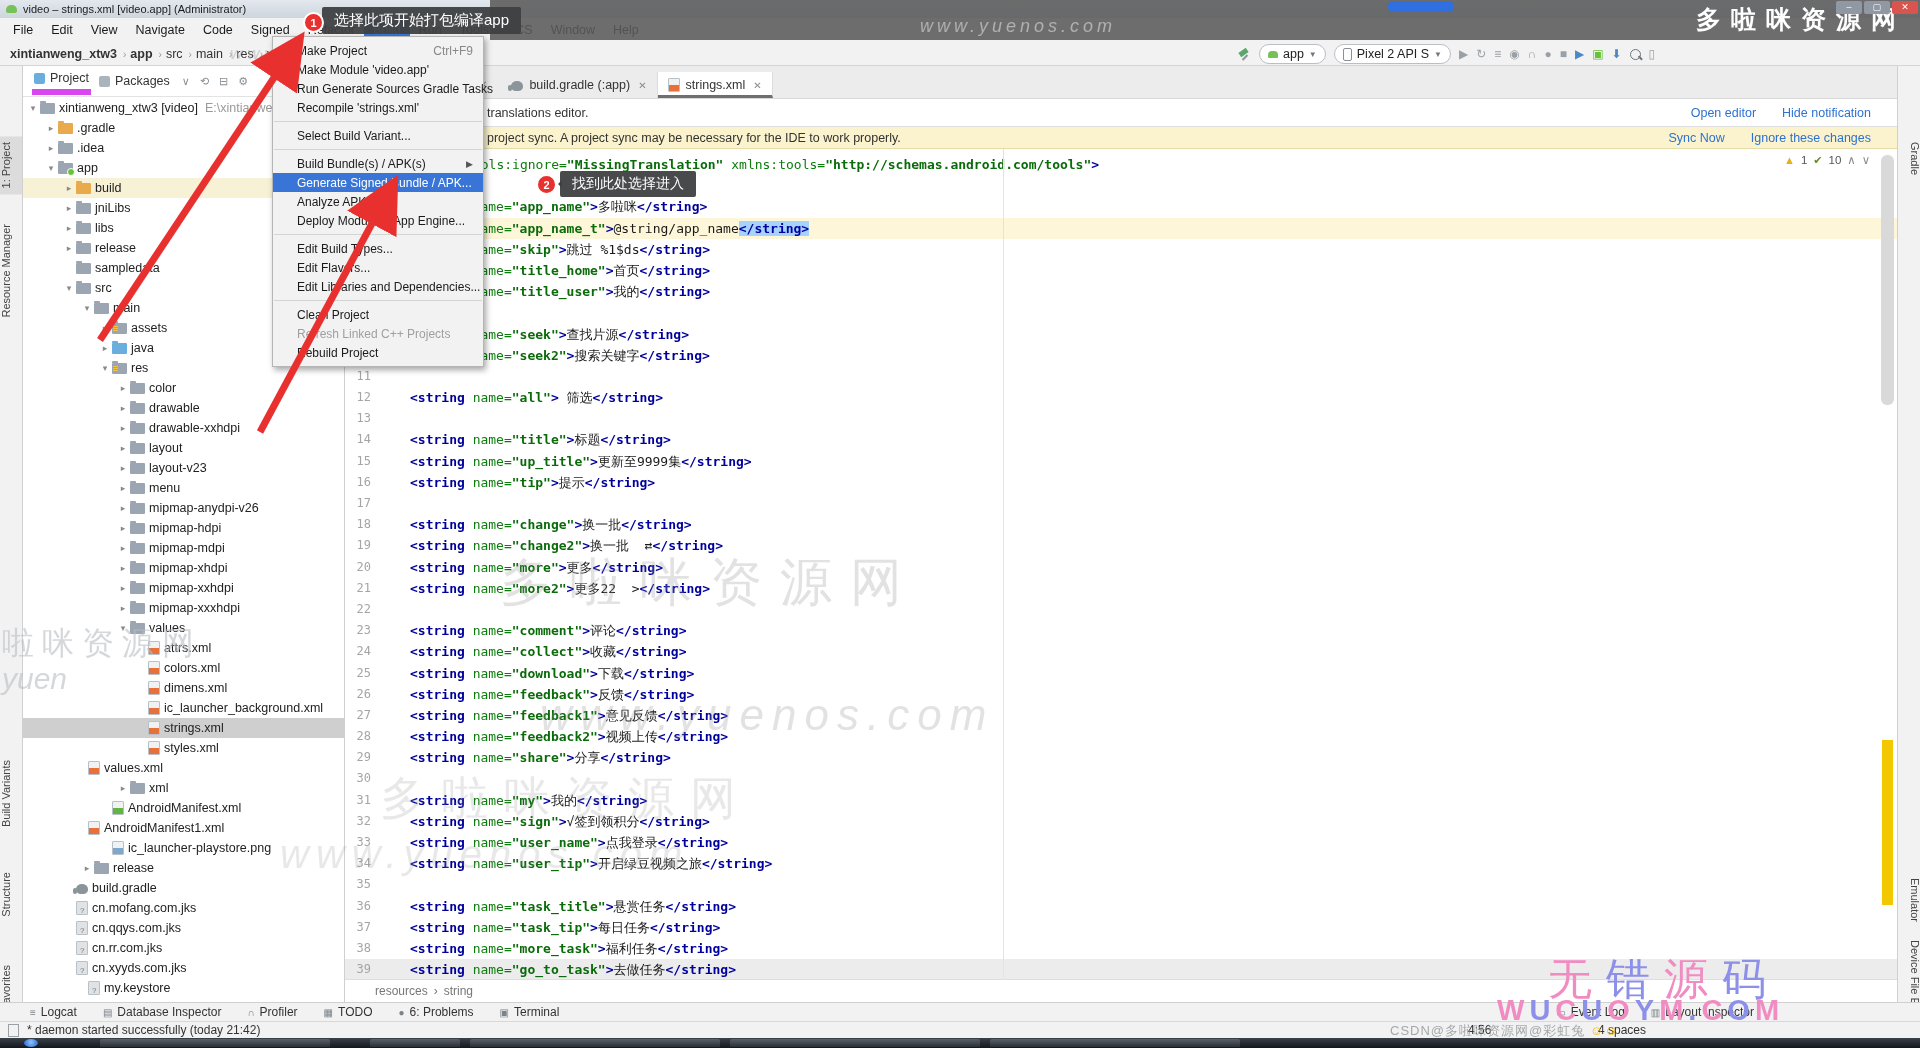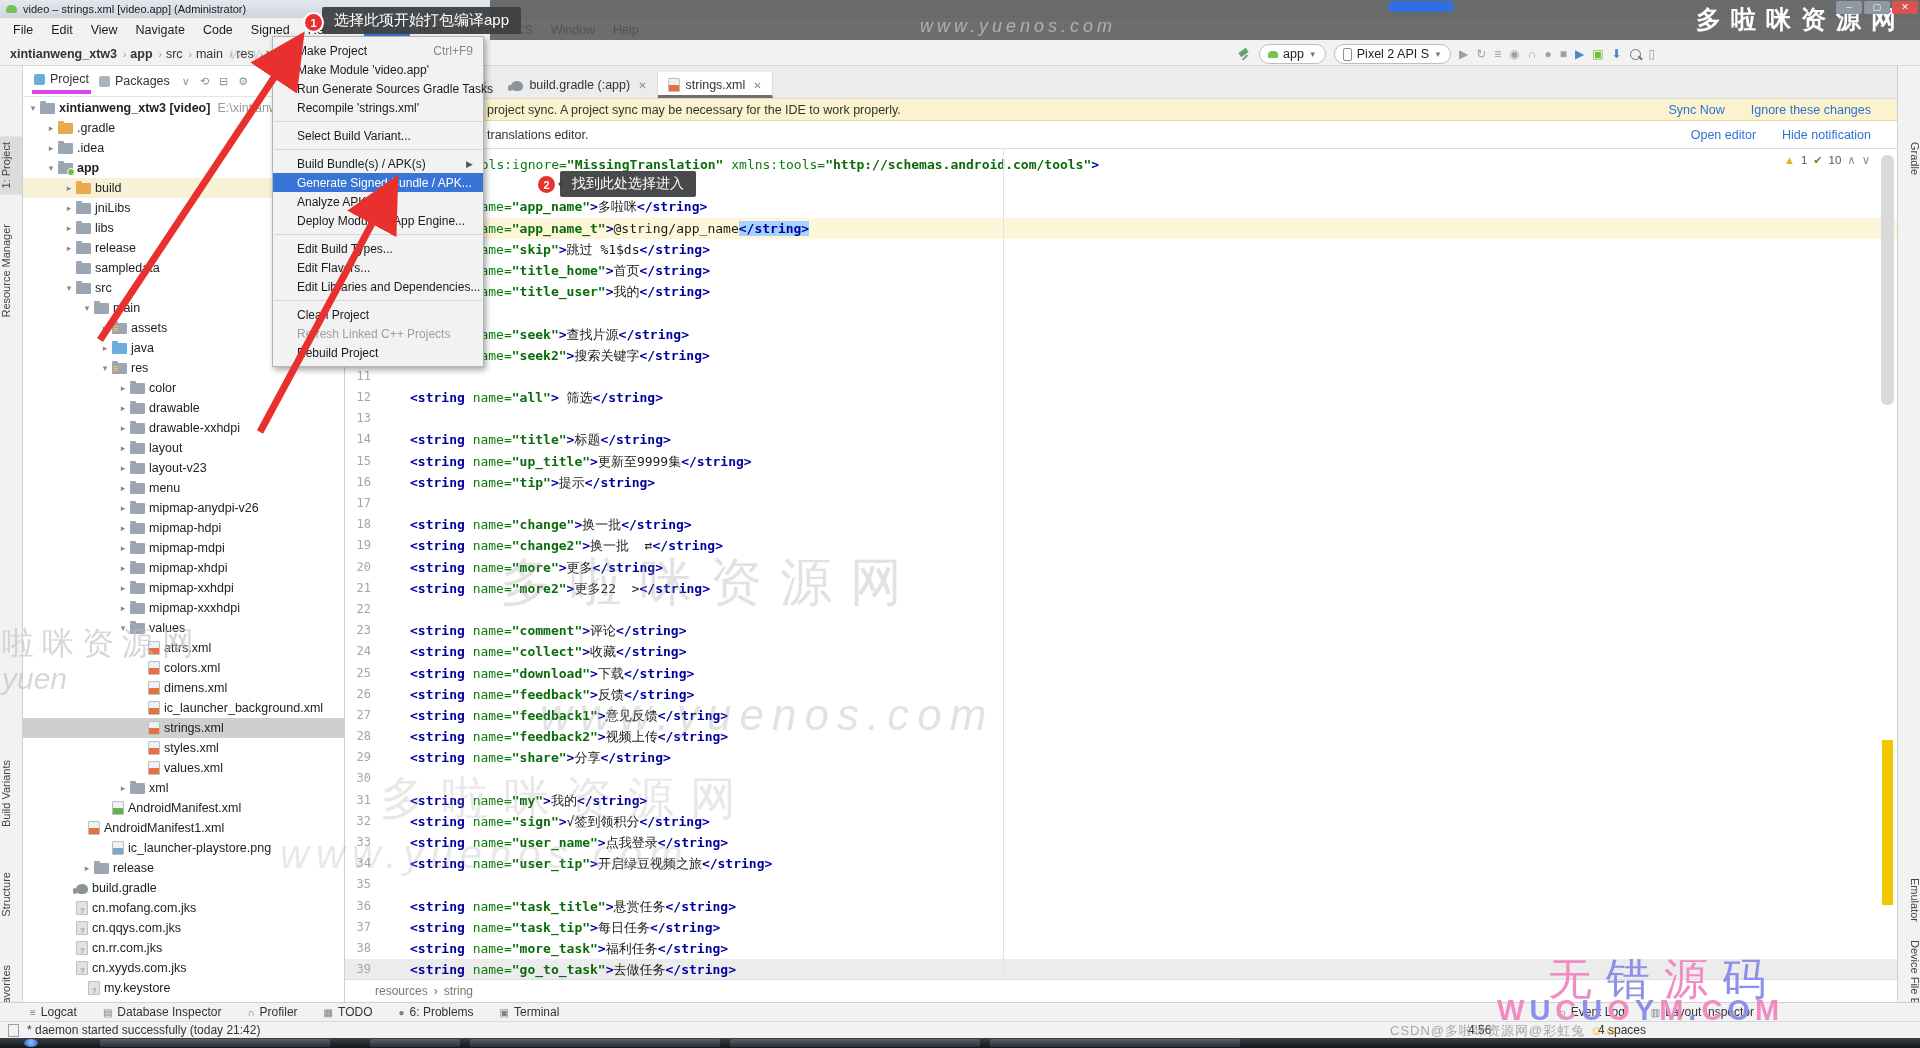--- a/index.html
+++ b/index.html
@@ -42,31 +42,31 @@
   #leftstrip{left:0;top:66px;width:22px;height:936px;background:#f2f2f2;border-right:1px solid #d0d0d0;z-index:5}
   .vlabel-l{position:absolute;left:0;width:22px;writing-mode:vertical-rl;transform:rotate(180deg);
             font-size:11px;color:#444;text-align:center;white-space:nowrap}
   .vlabel-l.active{background:#dcdcdc}
   .vlabel-r{position:absolute;left:0;width:23px;writing-mode:vertical-rl;font-size:11px;color:#444;white-space:nowrap;text-align:center}
   
   #project-panel{left:22px;top:66px;width:323px;height:936px;background:#fff;border-right:1px solid #d0d0d0;
                  box-sizing:border-box;z-index:4;overflow:hidden}
   #panel-header{height:30px;display:flex;align-items:center;gap:6px;padding-left:10px;border-bottom:1px solid #e3e3e3}
   .ptab{display:flex;align-items:center;gap:5px;color:#333;padding:4px 2px}
-  .ptab.sel{border-bottom:4px solid #d946ef}
+  .ptab.sel{border-bottom:6px solid #d946ef}
   .sq-ic{width:11px;height:11px;background:#6aaede;border-radius:2px}
   .sq-ic.gray{background:#aab4bd}
   .hdr-glyph{color:#8a9097;font-size:11px;margin-left:4px}
   #tree{position:absolute;top:32px;left:0;right:0}
   .trow{height:20px;display:flex;align-items:center;white-space:nowrap;font-size:12.5px}
   .trow.sel{background:#cfcfcf}
   .trow.hl{background:#f7f1d6}
   .chev{width:14px;color:#8a8a8a;font-size:9px;text-align:center;flex:none}
   .tlabel{margin-left:4px}
-  .tlabel.b{font-weight:bold}
+  .tlabel.b{font-weight:normal}
   .textra{color:#9a9a9a;margin-left:7px}
   .tico{width:15px;height:11px;flex:none;position:relative;border-radius:1px;background:#9ca6b2}
   .tico::before{content:"";position:absolute;left:0;top:-2px;width:6px;height:2px;background:inherit;border-radius:1px 1px 0 0}
   .tico.orange{background:#e8aa4c}.tico.blue{background:#6aaede}
   .tico.res::after{content:"";position:absolute;left:1px;top:3px;width:5px;height:6px;
       background:repeating-linear-gradient(#f4c13c 0 1px,transparent 1px 2px)}
   .tico.module::after{content:"";position:absolute;right:-2px;bottom:-2px;width:6px;height:6px;border-radius:50%;
       background:#67c23a;border:1px solid #fff}
   .fico{width:12px;height:14px;flex:none;background:#eff1f3;border:1px solid #b8c0c8;border-radius:1px;
         position:relative;box-sizing:border-box}
@@ -409,21 +409,21 @@
       <div class="trow sel" style="padding-left: 112px;">
         <span class="chev"></span>
         <span class="fico"></span>
         <span class="tlabel">strings.xml</span>
       </div>
       <div class="trow" style="padding-left: 112px;">
         <span class="chev"></span>
         <span class="fico"></span>
         <span class="tlabel">styles.xml</span>
       </div>
-      <div class="trow" style="padding-left: 112px;">
+      <div class="trow" style="padding-left: 52px;">
         <span class="chev"></span>
         <span class="fico"></span>
         <span class="tlabel">values.xml</span>
       </div>
       <div class="trow" style="padding-left: 94px;">
         <span class="chev">▸</span>
         <span class="tico"></span>
         <span class="tlabel">xml</span>
       </div>
       <div class="trow" style="padding-left: 76px;">
@@ -486,31 +486,31 @@
         <span class="fico gradle"></span>
         <span>build.gradle (:app)</span>
         <span class="x">✕</span>
       </span>
       <span class="tab active">
         <span class="fico"></span>
         <span>strings.xml</span>
         <span class="x">✕</span>
       </span>
     </div>
+  <div id="banner-1" class="banner">
+      <span>translations editor.</span>
+      <span class="spacer"></span>
+      <span class="blink">Open editor</span>
+      <span class="blink">Hide notification</span>
+    </div>
   <div id="banner-0" class="banner">
       <span>project sync. A project sync may be necessary for the IDE to work properly.</span>
       <span class="spacer"></span>
       <span class="blink">Sync Now</span>
       <span class="blink">Ignore these changes</span>
-    </div>
-  <div id="banner-1" class="banner">
-      <span>translations editor.</span>
-      <span class="spacer"></span>
-      <span class="blink">Open editor</span>
-      <span class="blink">Hide notification</span>
     </div>
   <div id="code">
       <div class="cline"><span class="lnum">1</span><span class="ltext" style="padding-left: 0px;"><span class="sx-tag">&lt;resources</span><span class="sx-plain"> </span><span class="sx-attr">tools:ignore=</span><span class="sx-val">"MissingTranslation"</span><span class="sx-plain"> </span><span class="sx-attr">xmlns:tools=</span><span class="sx-val">"http://schemas.android.com/tools"</span><span class="sx-tag">&gt;</span></span></div>
       <div class="cline"><span class="lnum">2</span><span class="ltext"></span></div>
       <div class="cline"><span class="lnum">3</span><span class="ltext" style="padding-left: 31px;"><span class="sx-tag">&lt;string</span><span class="sx-plain"> </span><span class="sx-attr">name=</span><span class="sx-val">"app_name"</span><span class="sx-tag">&gt;</span><span class="sx-text">多啦咪</span><span class="sx-tag">&lt;/string&gt;</span></span></div>
       <div class="cline cur"><span class="lnum">4</span><span class="ltext" style="padding-left: 31px;"><span class="sx-tag">&lt;string</span><span class="sx-plain"> </span><span class="sx-attr">name=</span><span class="sx-val">"app_name_t"</span><span class="sx-tag">&gt;</span><span class="sx-text">@string/app_name</span><span class="sx-sel">&lt;/string&gt;</span></span></div>
       <div class="cline"><span class="lnum">5</span><span class="ltext" style="padding-left: 31px;"><span class="sx-tag">&lt;string</span><span class="sx-plain"> </span><span class="sx-attr">name=</span><span class="sx-val">"skip"</span><span class="sx-tag">&gt;</span><span class="sx-text">跳过 %1$ds</span><span class="sx-tag">&lt;/string&gt;</span></span></div>
       <div class="cline"><span class="lnum">6</span><span class="ltext" style="padding-left: 31px;"><span class="sx-tag">&lt;string</span><span class="sx-plain"> </span><span class="sx-attr">name=</span><span class="sx-val">"title_home"</span><span class="sx-tag">&gt;</span><span class="sx-text">首页</span><span class="sx-tag">&lt;/string&gt;</span></span></div>
       <div class="cline"><span class="lnum">7</span><span class="ltext" style="padding-left: 31px;"><span class="sx-tag">&lt;string</span><span class="sx-plain"> </span><span class="sx-attr">name=</span><span class="sx-val">"title_user"</span><span class="sx-tag">&gt;</span><span class="sx-text">我的</span><span class="sx-tag">&lt;/string&gt;</span></span></div>
       <div class="cline"><span class="lnum">8</span><span class="ltext"></span></div>

